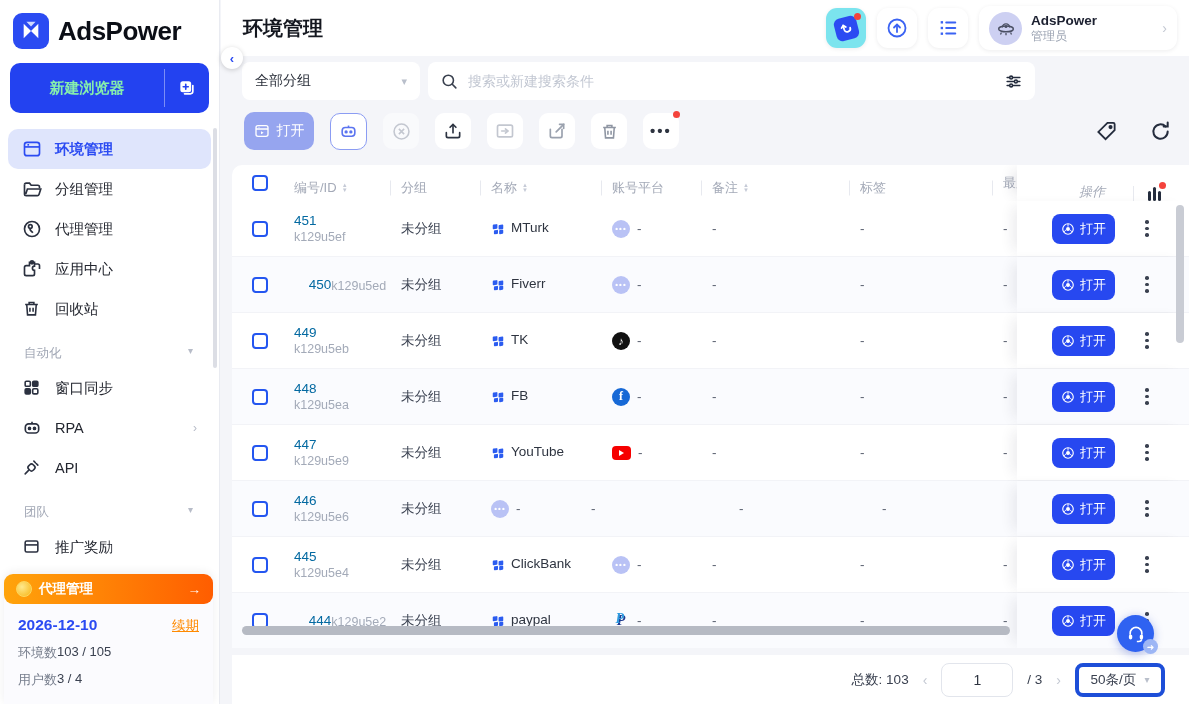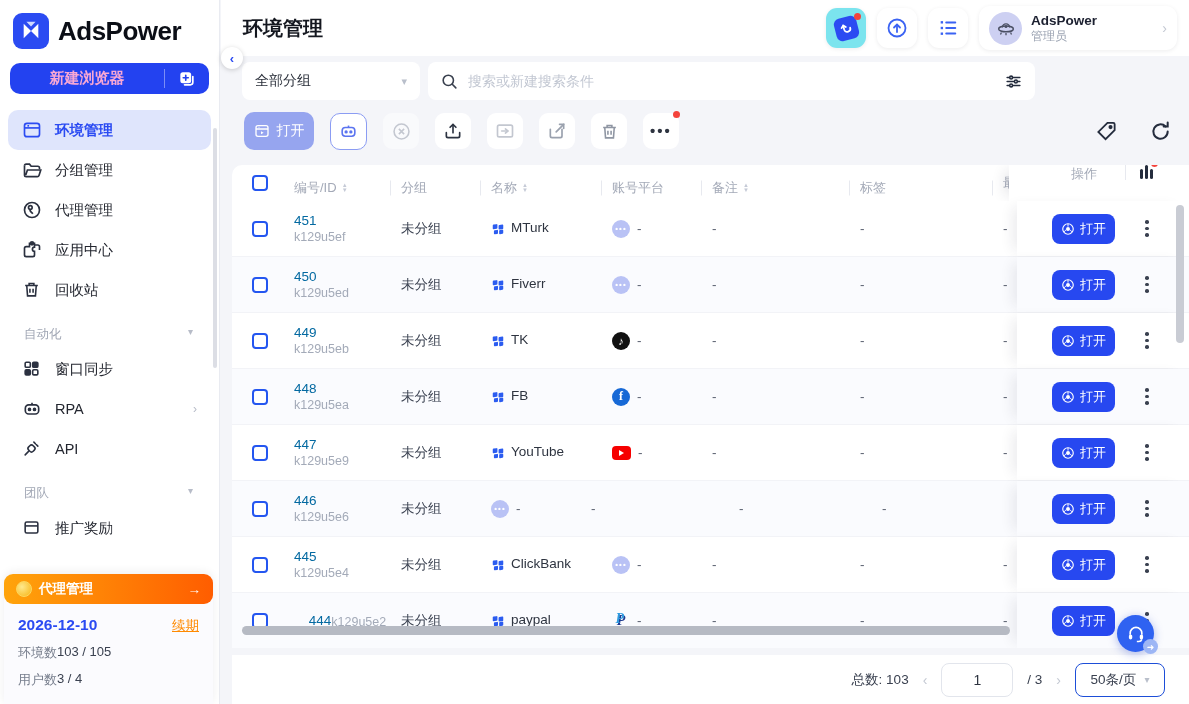--- a/index.html
+++ b/index.html
@@ -5,21 +5,21 @@
   * { margin:0; padding:0; box-sizing:border-box; }
   html,body { width:1189px; height:704px; overflow:hidden; }
   body { font-family:"Liberation Sans","DejaVu Sans",sans-serif; background:#f4f5f9; position:relative; color:#2e3440; }
   svg { display:block; }
 
   
   .sidebar { position:absolute; left:0; top:0; width:220px; height:704px; background:#fff; border-right:1px solid #e9ebf1; z-index:5; }
   .logo-row { display:flex; align-items:center; gap:9px; padding:13px 0 8px 13px; }
   .logo-mark { width:36px; height:36px; border-radius:9px; background:#2b4bf2; display:flex; align-items:center; justify-content:center; }
   .logo-text { font-size:26px; font-weight:bold; color:#0b0e16; letter-spacing:-0.5px; }
-  .new-browser { margin:6px 10px 16px; height:31px; background:#2342f0; border-radius:10px; display:flex; align-items:stretch; color:#f9a8d4; cursor:pointer; }
+  .new-browser { margin:6px 10px 16px; height:50px; background:#2342f0; border-radius:10px; display:flex; align-items:stretch; color:#86efac; cursor:pointer; }
   .new-browser .lbl { flex:1; display:flex; align-items:center; justify-content:center; font-size:15px; font-weight:bold; }
   .new-browser .div { width:1px; background:rgba(255,255,255,.4); margin:6px 0; }
   .new-browser .seg { width:44px; display:flex; align-items:center; justify-content:center; }
   .nav { padding:0 8px; }
   .nav-item { height:40px; display:flex; align-items:center; gap:13px; padding:0 14px; border-radius:10px; color:#23262f; font-size:14.5px; cursor:pointer; }
   .nav-item .ic { width:20px; height:20px; color:#2b3140; flex:none; }
   .nav-item.active { background:#dfe5fc; color:#2b4bf2; font-weight:bold; }
   .nav-item.active .ic { color:#2b4bf2; }
   .section-label { display:flex; align-items:flex-start; justify-content:space-between; padding:16px 18px 6px 16px; color:#a0a6b4; font-size:12.5px; }
   .section-label .chev { color:#b7bcc8; font-size:10px; }
@@ -79,21 +79,21 @@
   .c-check { width:42px; }
   .c-id { width:107px; } .c-group { width:90px; } .c-name { width:121px; }
   .c-plat { width:100px; } .c-note { width:148px; } .c-tag { width:143px; }
   .c-last { flex:1; overflow:hidden; white-space:nowrap; }
   .thead .hd { position:relative;margin-top:10px; }
   .thead .hd::after { content:""; position:absolute; right:10px; top:50%; transform:translateY(-50%); width:1px; height:15px; background:#e7e9ef; }
   .sort { display:inline-flex; flex-direction:column; margin-left:5px; color:#c5cad6; font-size:6px; line-height:5px; }
   .sort::before { content:"▲"; } .sort::after { content:"▼"; }
   .checkbox { width:16px; height:16px; border:2px solid #2456f0; border-radius:4px; background:#fff; cursor:pointer; }
 
-  .actions-head { position:absolute; right:8px; top:0; width:172px; height:36px; background:#fff; display:flex; align-items:flex-start; box-shadow:-10px 0 14px -6px rgba(29,37,55,.12); }
+  .actions-head { position:absolute; right:0; top:0; width:172px; height:36px; background:#fff; display:flex; align-items:flex-end; box-shadow:-10px 0 14px -6px rgba(29,37,55,.12);font-style:italic; }
   .actions-head .op { margin-left:62px; }
   .actions-head .vdiv { width:1px; height:15px; background:#e7e9ef; margin-left:28px; }
   .cols-icon { margin-left:14px; position:relative; display:flex; align-items:flex-end; gap:2px; cursor:pointer; }
   .cols-icon i { display:block; width:3px; background:#242c3d; border-radius:2px; }
   .cols-icon i:nth-child(1){height:10px;} .cols-icon i:nth-child(2){height:14px;} .cols-icon i:nth-child(3){height:10px;}
 
   .trow { height:56px; display:flex; align-items:center; position:relative; background:#fff; border-bottom:1px solid #f2f3f7; padding-left:20px; font-size:13.5px; }
   .trow:nth-child(even) { background:#fafbfe; }
   .id-no { color:#0369a1; } .id-sub { color:#a3aab8; font-size:12.5px; margin-top:2px; }
   .grp { color:#3c4352; }
@@ -112,21 +112,21 @@
   .btn-open { margin-left:35px; width:63px; height:30px; background:#2748f0; border-radius:8px; color:#fff; font-size:13px; display:flex; align-items:center; justify-content:center; gap:5px; cursor:pointer; }
   .kebab { margin-left:30px; display:flex; flex-direction:column; gap:3px; cursor:pointer; }
   .kebab i { width:3.5px; height:3.5px; border-radius:50%; background:#3a4150; }
   .hscroll { position:absolute; left:10px; bottom:13px; width:768px; height:9px; border-radius:5px; background:#b6bac3; z-index:4; }
   .vscroll { position:absolute; right:5px; top:40px; width:8px; height:138px; border-radius:4px; background:#c9ccd4; z-index:4; }
 
   
   .pagination { position:absolute; left:232px; right:0; bottom:0; height:49px; background:#fff; display:flex; align-items:center; justify-content:flex-end; gap:14px; padding-right:24px; font-size:13.5px; color:#3a4150; }
   .pg-chev { color:#c3c8d2; font-size:14px; cursor:pointer; }
   .pg-input { width:72px; height:34px; border:1px solid #e2e5ec; border-radius:8px; text-align:center; font-size:14px; color:#2e3440; outline:none; font-family:inherit; }
-  .pg-size { width:90px; height:34px; border:1px solid #1d4ed8; border-radius:8px; display:flex; align-items:center; justify-content:center; gap:8px; cursor:pointer; }
+  .pg-size { width:90px; height:34px; border:4px solid #1d4ed8; border-radius:8px; display:flex; align-items:center; justify-content:center; gap:8px; cursor:pointer; }
   .pg-size .chev { color:#b9bfcb; font-size:10px; }
 
   .help-fab { position:absolute; left:1117px; top:615px; width:37px; height:37px; border-radius:50%; background:#2f62f1; z-index:9; display:flex; align-items:center; justify-content:center; box-shadow:0 2px 10px rgba(30,60,200,.35); cursor:pointer; }
   .fab-badge { position:absolute; right:-4px; bottom:-2px; width:15px; height:15px; border-radius:50%; background:#9db6f5; color:#fff; font-size:9px; display:flex; align-items:center; justify-content:center; }
 </style>
 </head>
 <body>
 
 <div class="sidebar">
   <div class="logo-row">
@@ -508,21 +508,21 @@
             <i></i>
             <i></i>
           </span>
       </span>
     </div>
 
     <div class="trow">
       <span class="cell c-check">
           <span class="checkbox"></span>
         </span>
-      <span class="cell c-id" style="flex-direction:column;align-items:flex-start;justify-content:center;">
+      <span class="cell c-id" style="flex-direction:row;align-items:flex-start;justify-content:center;">
           <span class="id-no">450</span>
           <span class="id-sub">k129u5ed</span>
         </span>
       <span class="cell c-group grp">未分组</span>
       <span class="cell c-name name-cell">
           <span>
             <svg width="14" height="14" viewBox="0 0 24 24">
               <g transform="skewY(-8)">
                 <rect x="3" y="5" width="8" height="8" rx="1.5" fill="#2b5cf0"></rect>
                 <rect x="13" y="7" width="8" height="8" rx="1.5" fill="#2b5cf0"></rect>

